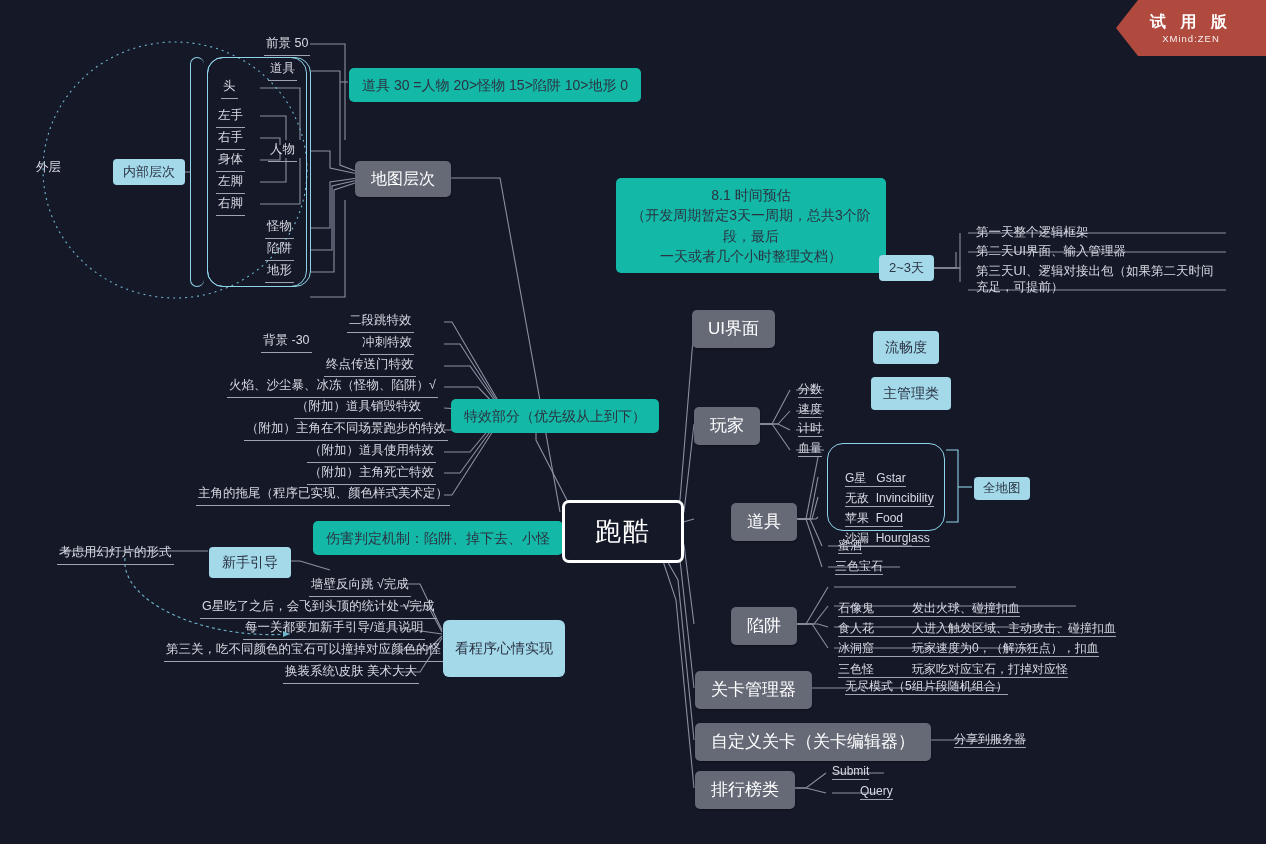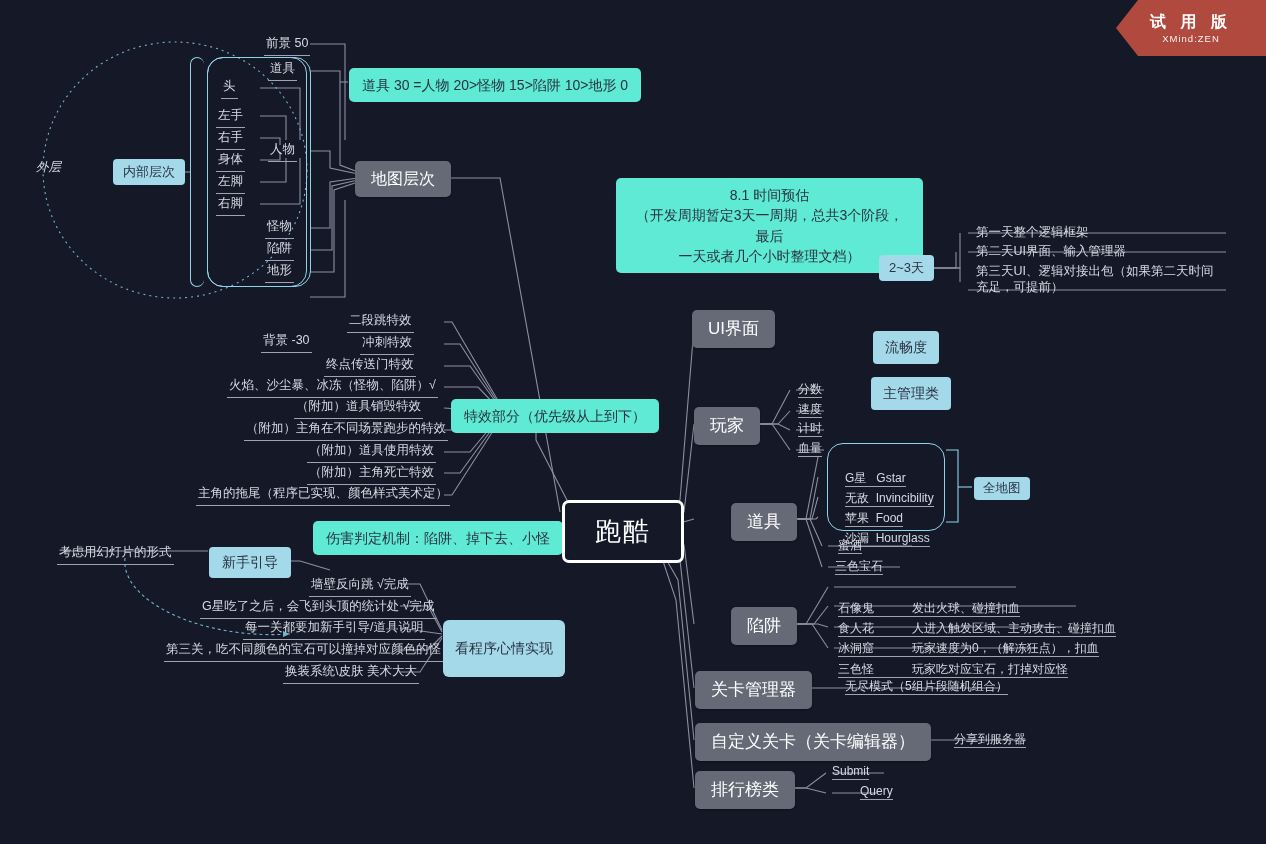--- a/index.html
+++ b/index.html
@@ -14,36 +14,36 @@
 
   
   .node{position:absolute;box-sizing:border-box;white-space:nowrap;}
 
   .n-gray{
     background:#666a77;color:#ffffff;border-radius:5px;
     padding:9px 16px;font-size:17px;line-height:1.15;
     box-shadow:0 1px 2px rgba(0,0,0,.35);
   }
   .n-blue{
-    background:#5eead4;color:#2a3342;border-radius:5px;
+    background:#14b8a6;color:#2a3342;border-radius:5px;
     padding:7px 13px;font-size:14px;line-height:1.45;
   }
   .n-blue-sm{
     background:#a4d9ea;color:#2a3342;border-radius:4px;
     padding:5px 10px;font-size:13px;line-height:1.2;
   }
   .n-root{
     background:#151827;color:#ffffff;border:3px solid #ffffff;border-radius:7px;
     padding:14px 30px;font-size:26px;line-height:1.1;letter-spacing:2px;
   }
   .n-plain{
     color:#d7dae3;font-size:12.5px;line-height:1.25;
     padding:0 2px 3px 2px;white-space:nowrap;
   }
-  .n-plain.italic{font-style:italic;text-align:right;}
+  .n-plain.italic{text-align:right;}
   .n-small{color:#d7dae3;font-size:12px;line-height:1.25;}
 
   .multi{white-space:normal;text-align:center;}
   .left3{white-space:normal;}
 
   
   .ul{border-bottom:1px solid #9fa4b3;}
 
   
   .grp{
@@ -203,21 +203,21 @@
   <div class="node n-plain ul" style="left:216px;top:108px;">左手</div>
   <div class="node n-plain ul" style="left:216px;top:130px;">右手</div>
   <div class="node n-plain ul" style="left:216px;top:152px;">身体</div>
   <div class="node n-plain ul" style="left:216px;top:174px;">左脚</div>
   <div class="node n-plain ul" style="left:216px;top:196px;">右脚</div>
 
   <div class="node n-gray" style="left:355px;top:161px;font-size:16px;">地图层次</div>
 
   <div class="node n-blue" style="left:349px;top:68px;">道具 30 =人物 20&gt;怪物 15&gt;陷阱 10&gt;地形 0</div>
 
-  <div class="node n-blue multi" style="left:616px;top:178px;width:307px;text-align:center;">
+  <div class="node n-blue multi" style="left:616px;top:178px;width:270px;text-align:center;">
     <div>8.1 时间预估</div>
     <div>（开发周期暂定3天一周期，总共3个阶段，最后</div>
     <div>一天或者几个小时整理文档）</div>
   </div>
 
   <div class="node n-blue-sm" style="left:879px;top:255px;">2~3天</div>
 
   <div class="node n-plain" style="left:974px;top:225px;">第一天整个逻辑框架</div>
   <div class="node n-plain" style="left:974px;top:244px;">第二天UI界面、输入管理器</div>
   <div class="node n-plain left3" style="left:974px;top:264px;width:252px;white-space:normal;">第三天UI、逻辑对接出包（如果第二天时间充足，可提前）</div>

